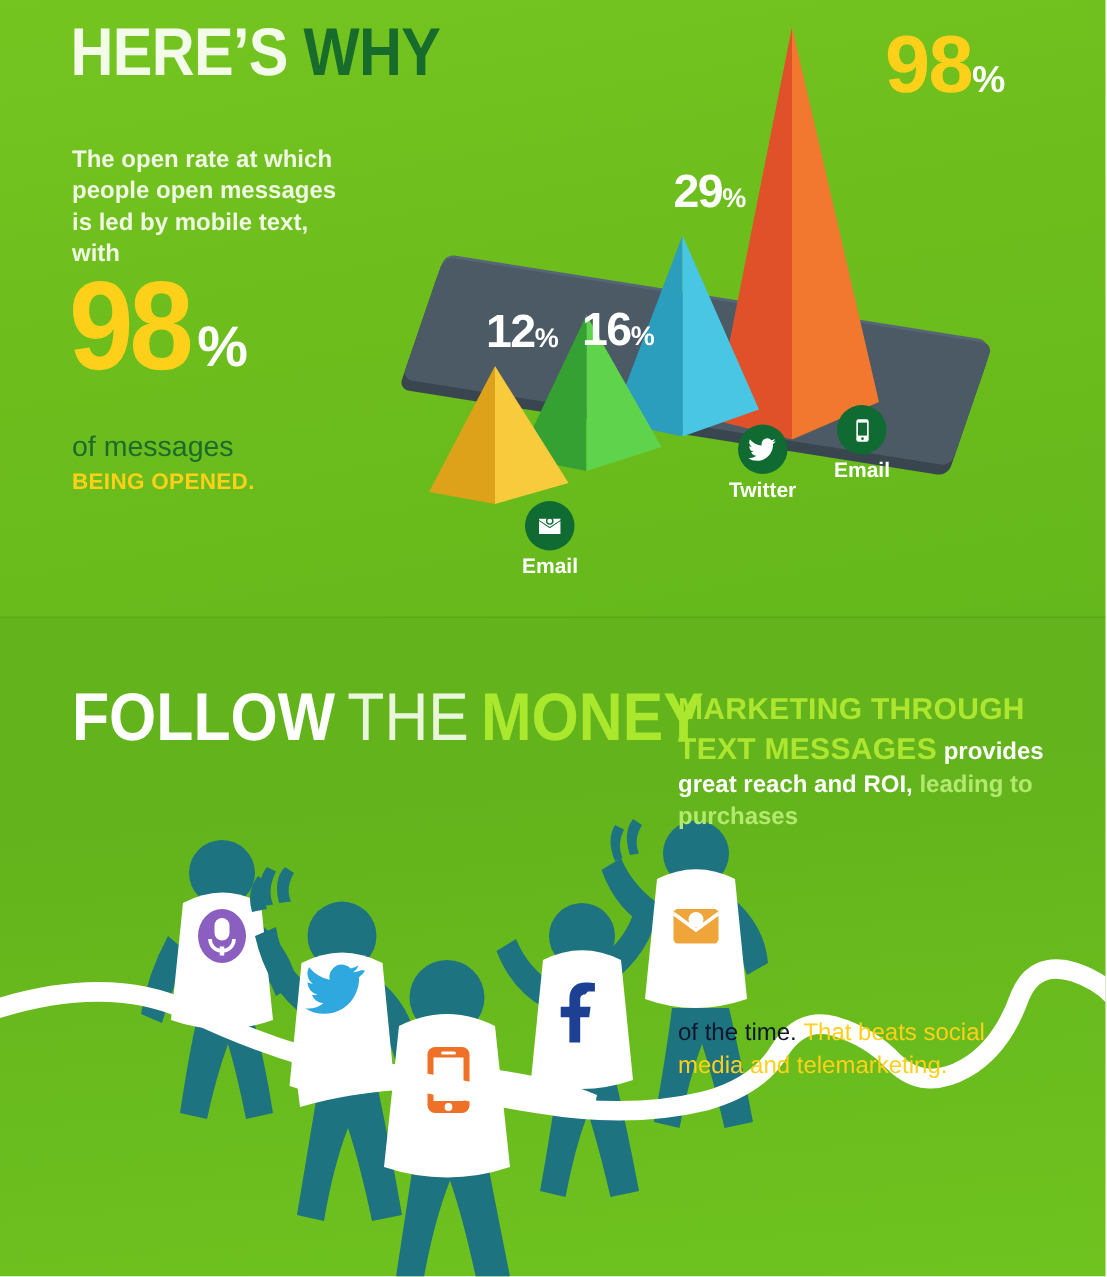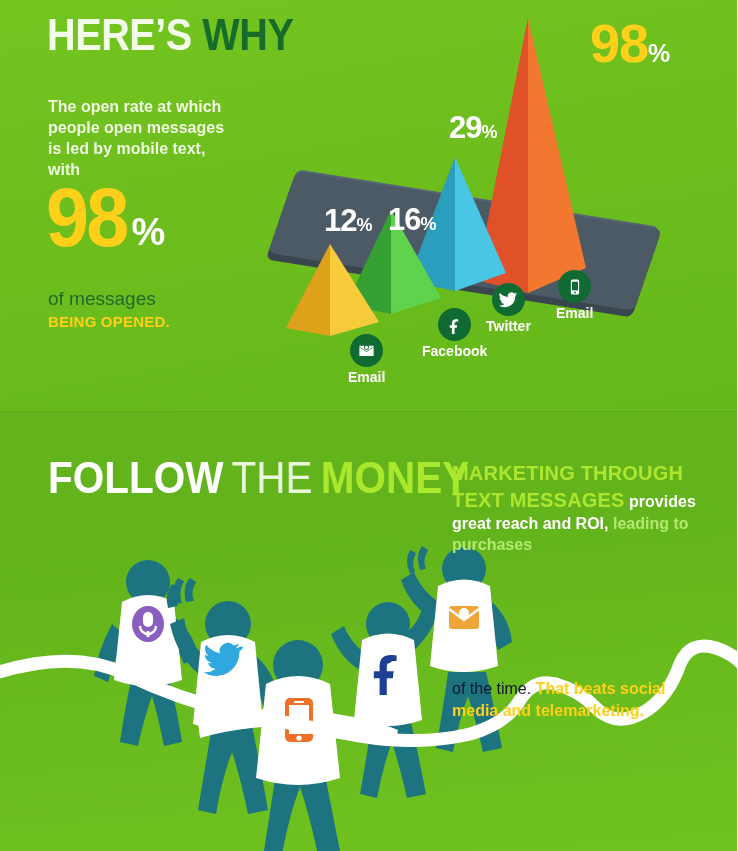--- a/index.html
+++ b/index.html
@@ -105,21 +105,21 @@
     font-size:76px; font-weight:bold; color:#ffd01a; line-height:0.82;
     letter-spacing:-3px; display:inline-block; vertical-align:top;
     transform:scaleX(0.92); transform-origin:left top;
   }
   .bignum-right .pct {
     font-size:34px; font-weight:bold; color:#ffffff; display:inline-block;
     vertical-align:top; margin-top:26px; margin-left:-1px;
   }
   .sub-right { position:absolute; left:452px; top:678px; width:230px; line-height:1.37; }
   .sub-right .a { color:#0f172a; font-size:16px; font-weight:normal; }
-  .sub-right .b { color:#ffd01a; font-size:16px; font-weight:bold; }
+  .sub-right .b { color:#ffd01a; font-size:16px; font-weight:normal; }
 
   .runners, .ribbon { position:absolute; left:0; top:412px; width:738px; height:439px; }
   .ribbon { pointer-events:none; }
 </style>
 </head>
 <body>
 
 <div class="infographic">
 
   <div class="panel-top">
@@ -182,28 +182,20 @@
           <svg width="19" height="19" viewBox="0 0 24 24">
               <path fill="#ffffff" d="M3 8l9 6 9-6v11H3z"></path>
               <path fill="#ffffff" d="M3 6h18v1.2l-9 5.8L3 7.2z"></path>
               <circle cx="12" cy="8" r="3.2" fill="#0f6b32"></circle>
               <circle cx="12" cy="8" r="2" fill="#ffffff"></circle>
             </svg>
         </div>
         <div class="legend-label">Email</div>
       </div>
 
-      <div class="legend-item" style="left:152px; top:308px;">
-        <div class="legend-dot">
-          <svg width="19" height="19" viewBox="0 0 24 24">
-              <path fill="#ffffff" d="M14.6 8.3h2.1V5.4c-.4-.05-1.6-.17-3-.17-3 0-5 1.8-5 5.2v2.4H6v3.3h2.7V24h3.4v-7.9h2.8l.42-3.3h-3.2v-2.1c0-1 .26-1.7 1.5-1.7z"></path>
-            </svg>
-        </div>
-        <div class="legend-label">Facebook</div>
-      </div>
 
       <div class="legend-item" style="left:216px; top:283px;">
         <div class="legend-dot">
           <svg width="20" height="20" viewBox="0 0 24 24">
               <path fill="#ffffff" d="M23 4.9c-.8.37-1.7.62-2.6.73a4.6 4.6 0 002-2.5c-.9.53-1.9.92-2.9 1.1a4.5 4.5 0 00-7.7 4.1A12.9 12.9 0 012.4 3.6a4.5 4.5 0 001.4 6 4.5 4.5 0 01-2-.57v.06a4.5 4.5 0 003.6 4.4c-.66.18-1.4.2-2 .08a4.5 4.5 0 004.2 3.1A9.1 9.1 0 011 18.6a12.8 12.8 0 006.9 2c8.3 0 12.9-6.9 12.9-12.9v-.6A9.2 9.2 0 0023 4.9z"></path>
             </svg>
         </div>
         <div class="legend-label">Twitter</div>
       </div>
 

